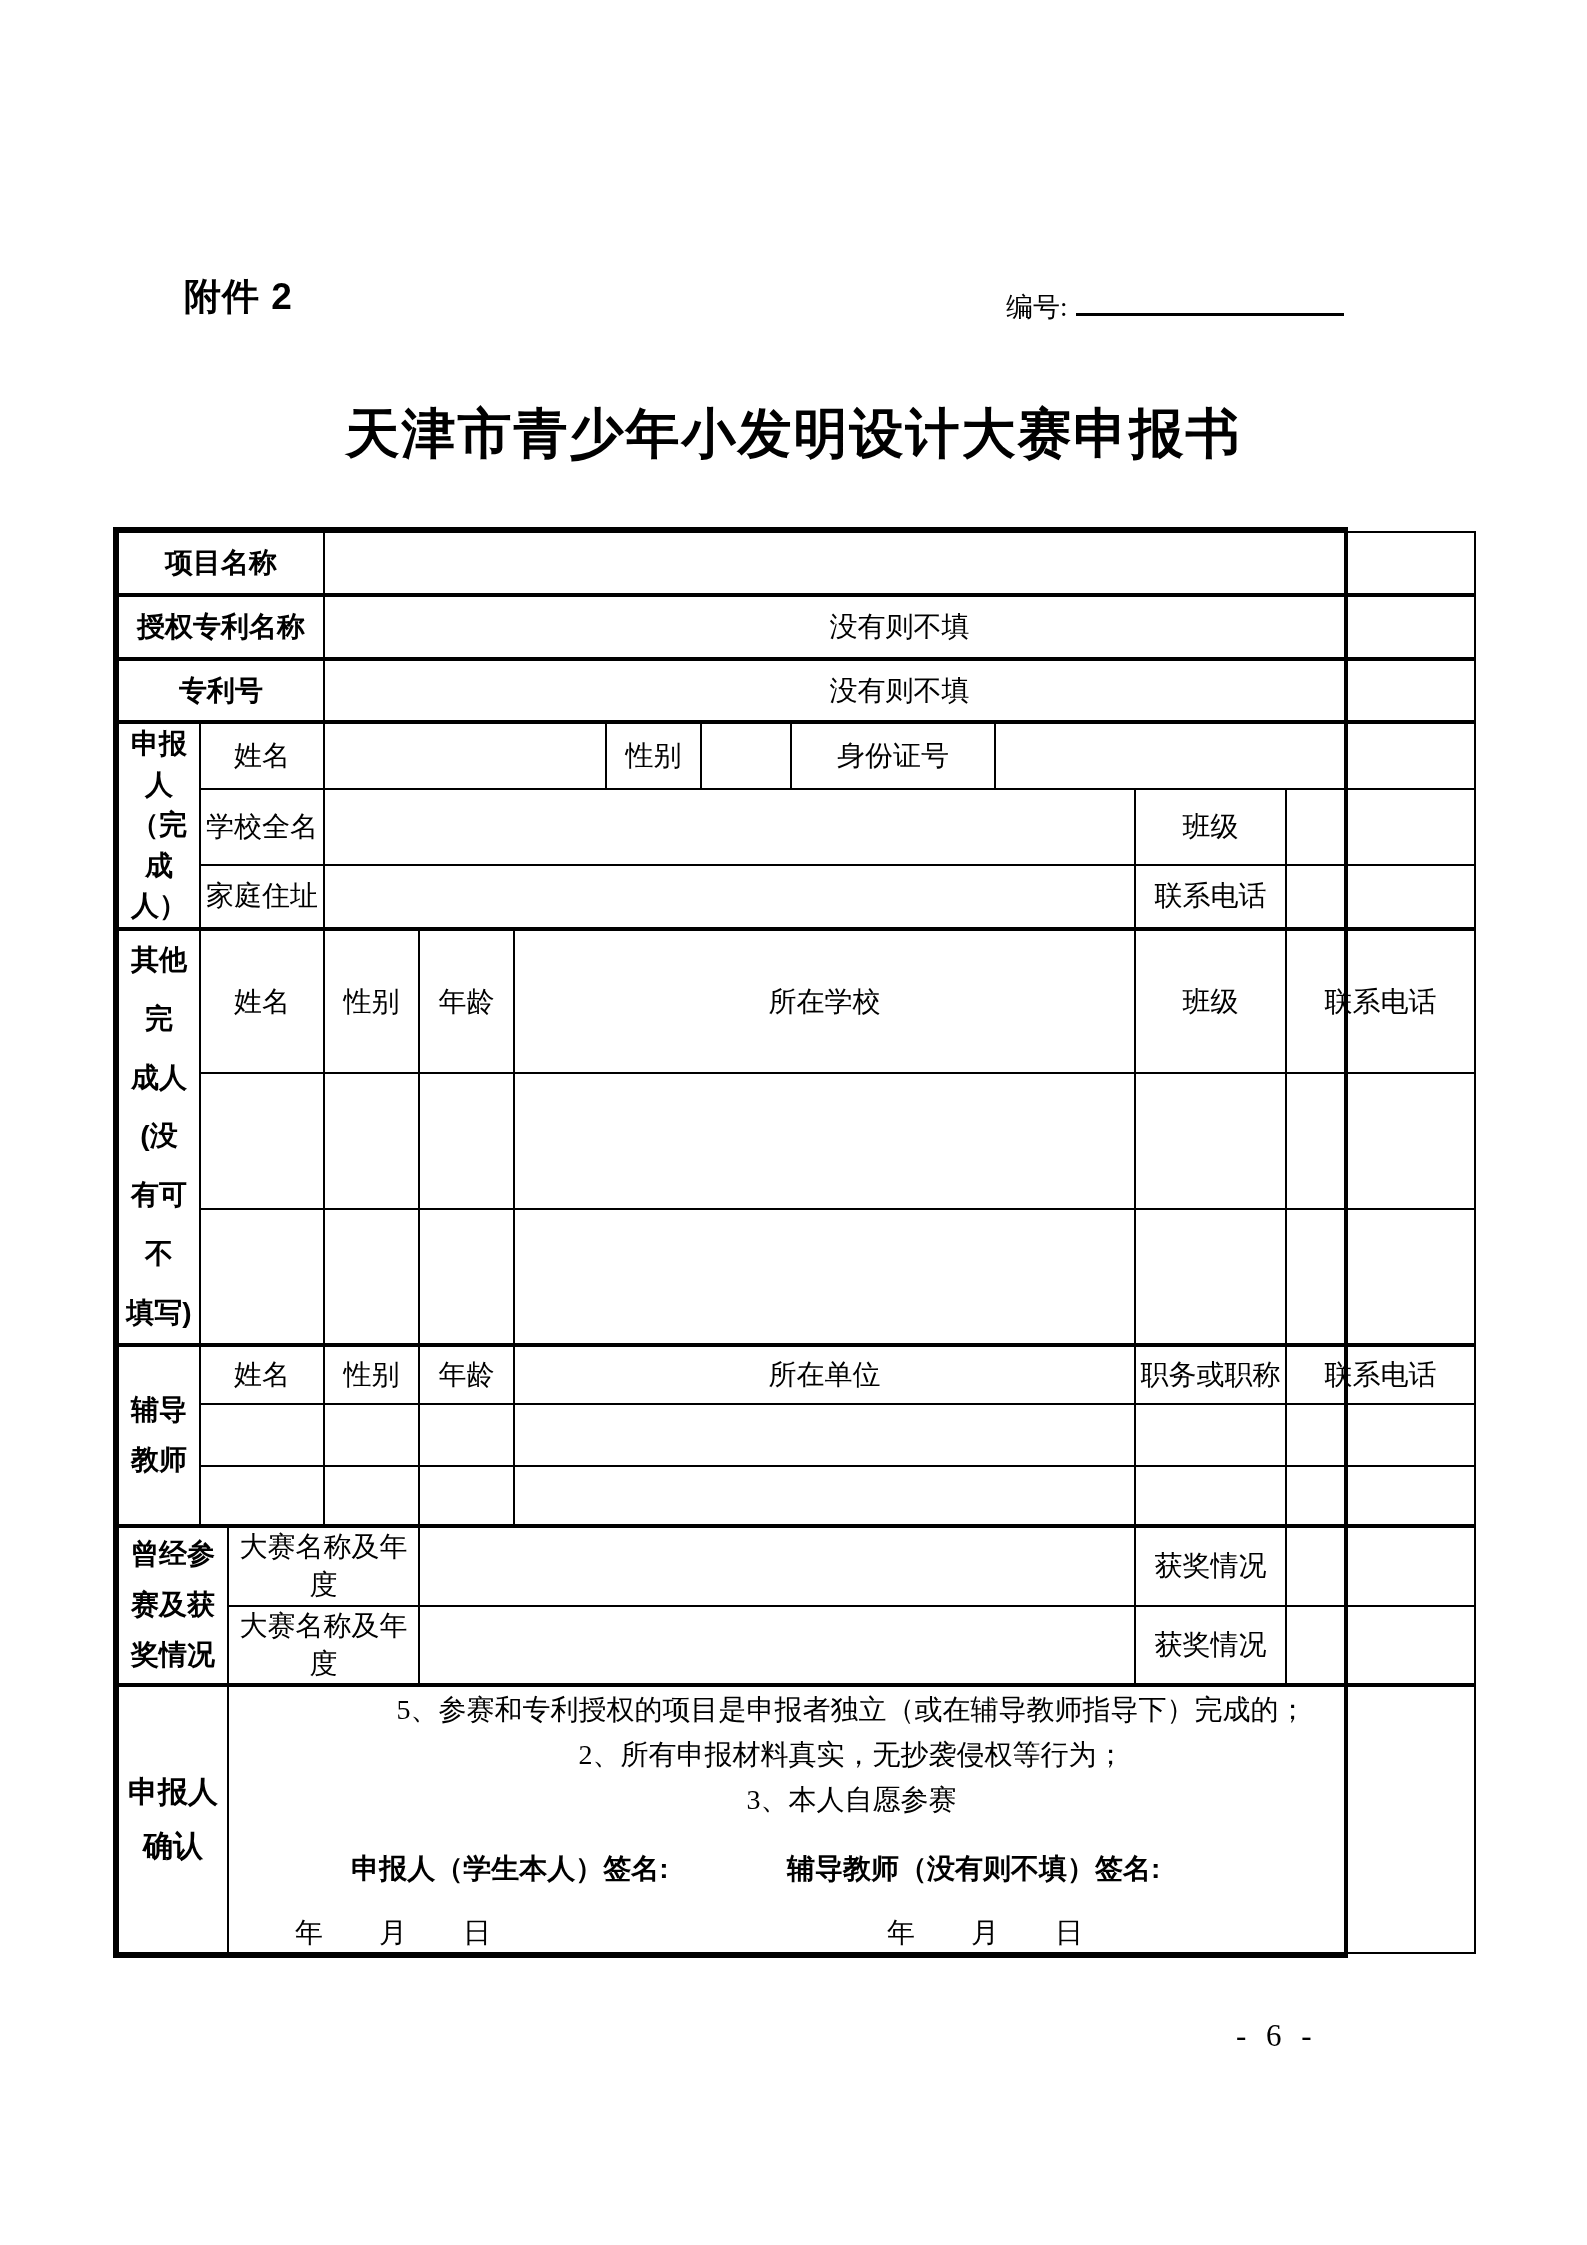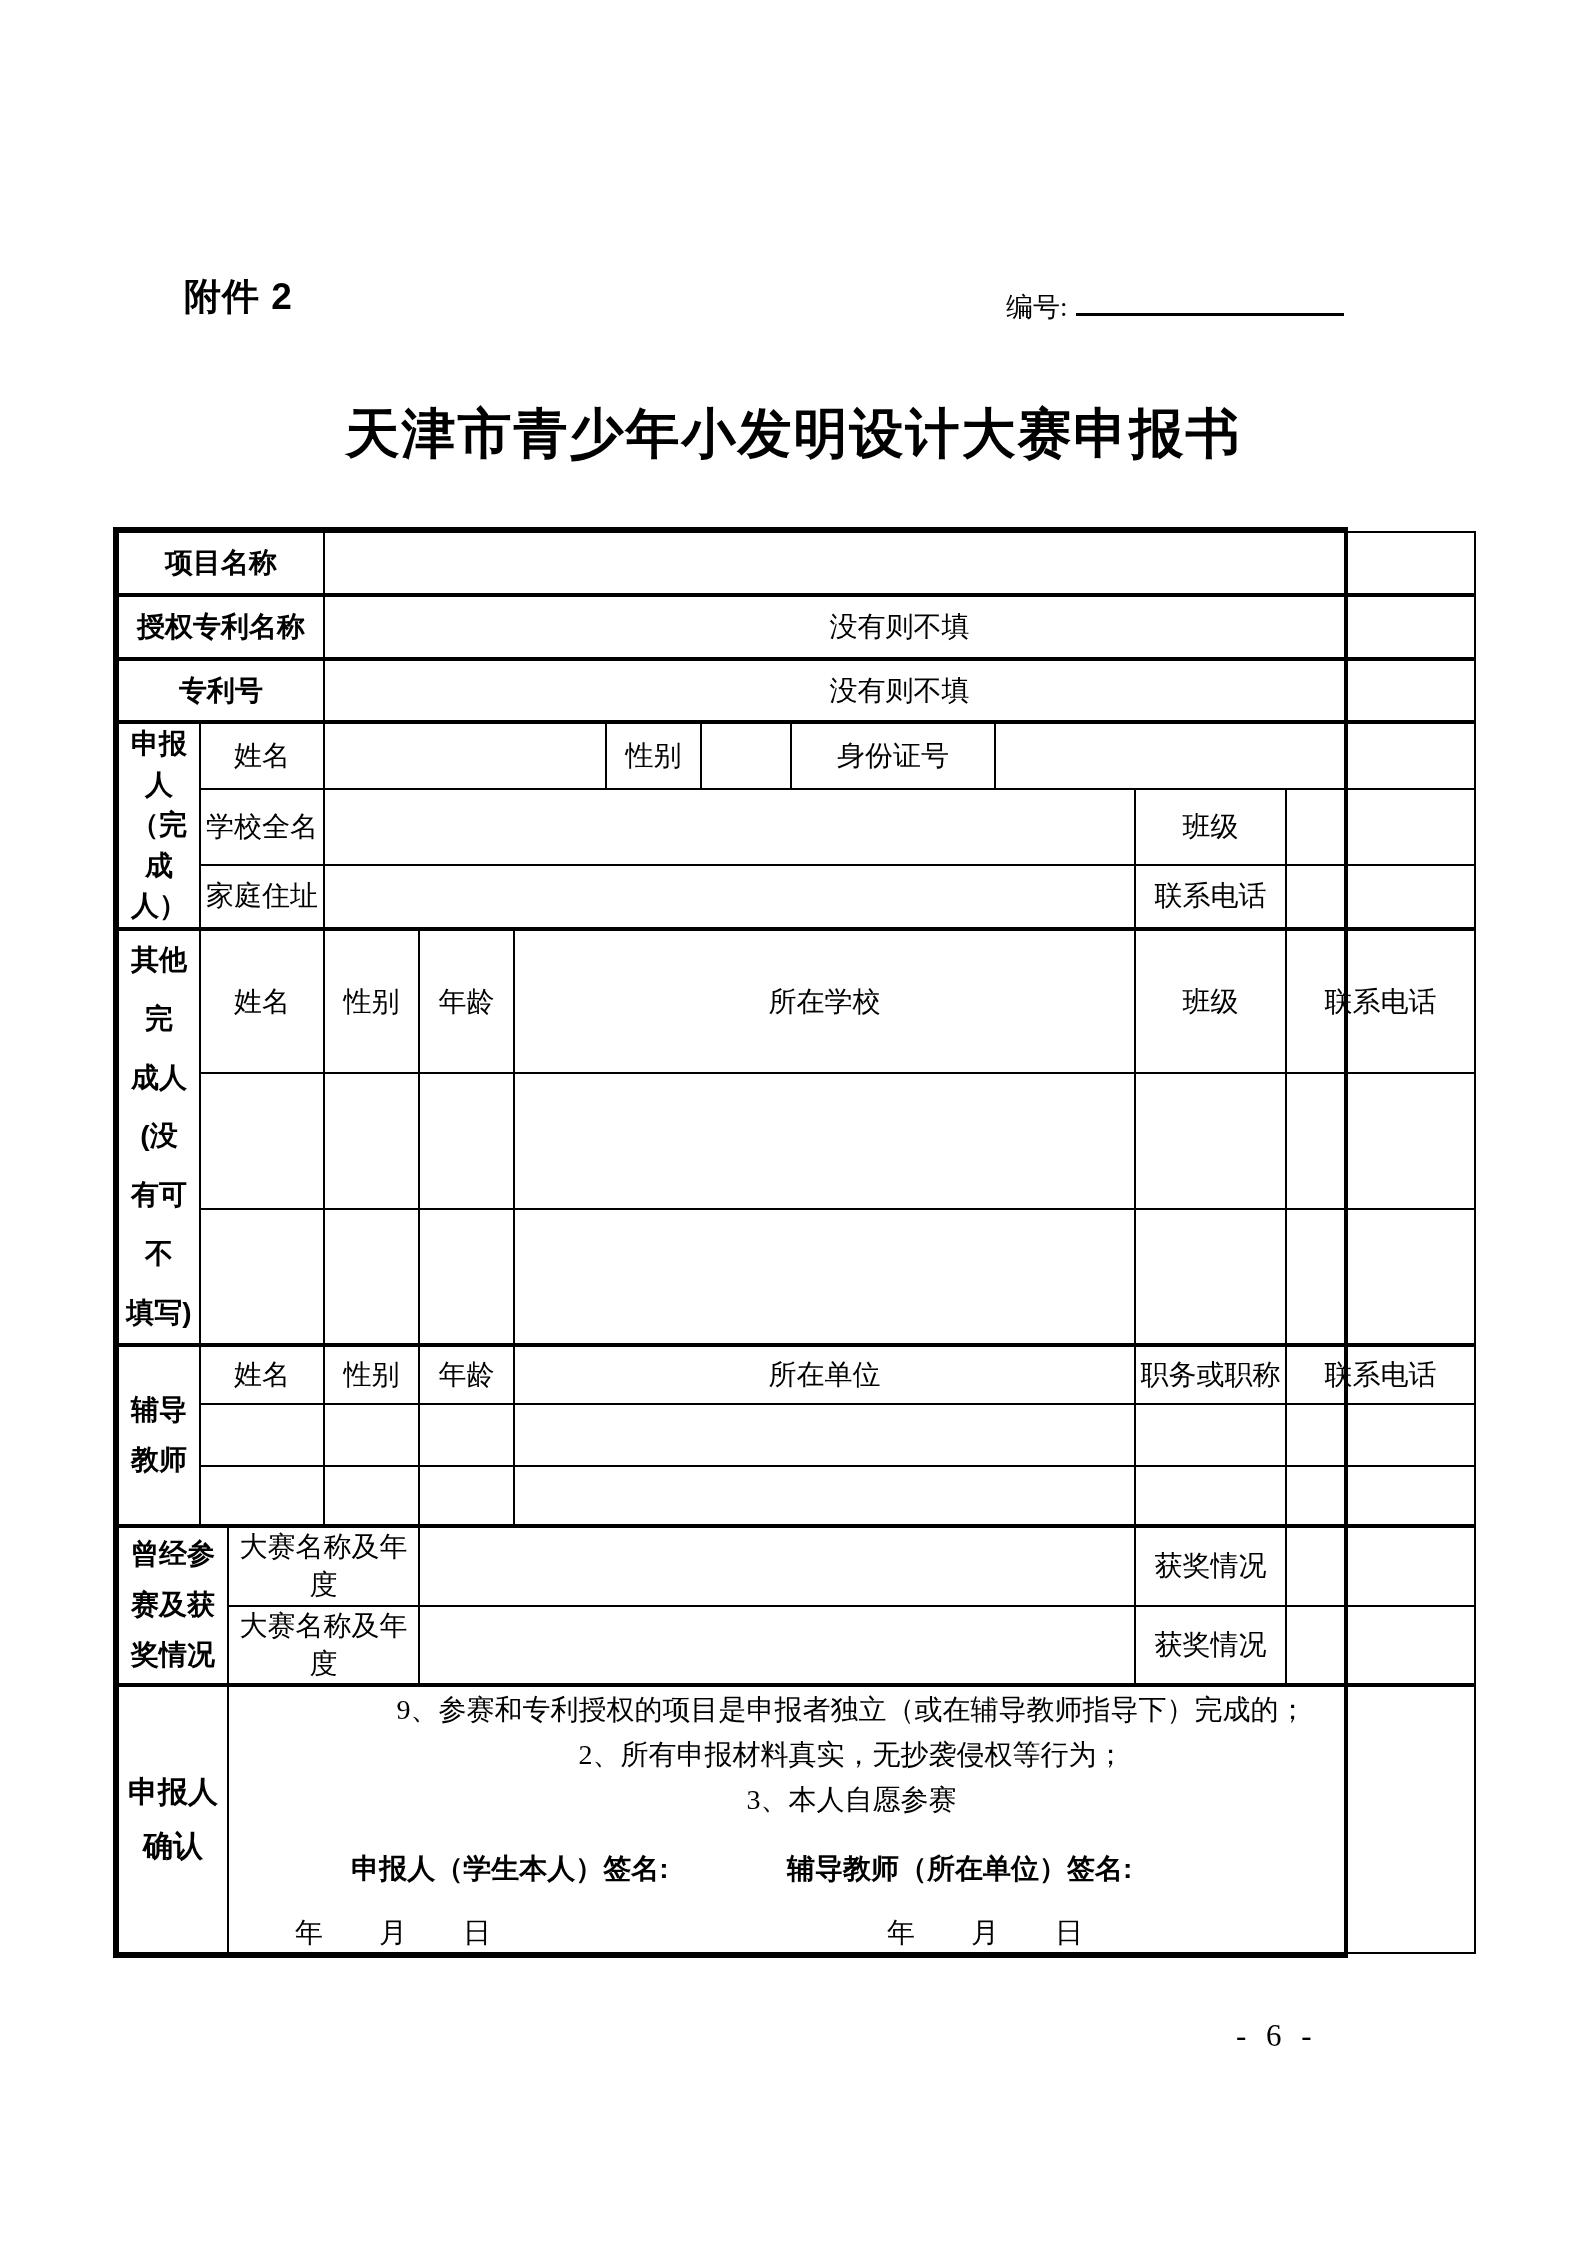--- a/index.html
+++ b/index.html
@@ -326,26 +326,26 @@
     <table class="sec">
       <colgroup>
           <col style="width:110px">
           <col style="width:1247px">
         </colgroup>
       <tbody>
           <tr style="height:267px">
         <td class="vlabel vlabel-loose" style="font-size:30px;">申报人
 确认</td>
         <td class="confirm-cell">
-          <div class="c-item">9、参赛和专利授权的项目是申报者独立（或在辅导教师指导下）完成的；</div>
+          <div class="c-item">5、参赛和专利授权的项目是申报者独立（或在辅导教师指导下）完成的；</div>
           <div class="c-item">2、所有申报材料真实，无抄袭侵权等行为；</div>
           <div class="c-item">3、本人自愿参赛</div>
           <div class="c-sign">
             <span class="s1">申报人（学生本人）签名:</span>
-            <span class="s2">辅导教师（所在单位）签名:</span>
+            <span class="s2">辅导教师（没有则不填）签名:</span>
           </div>
           <div class="c-date">
             <span class="d1">年　　月　　日</span>
             <span class="d2">年　　月　　日</span>
           </div>
         </td>
       </tr>
     </tbody>
       </table>
 

